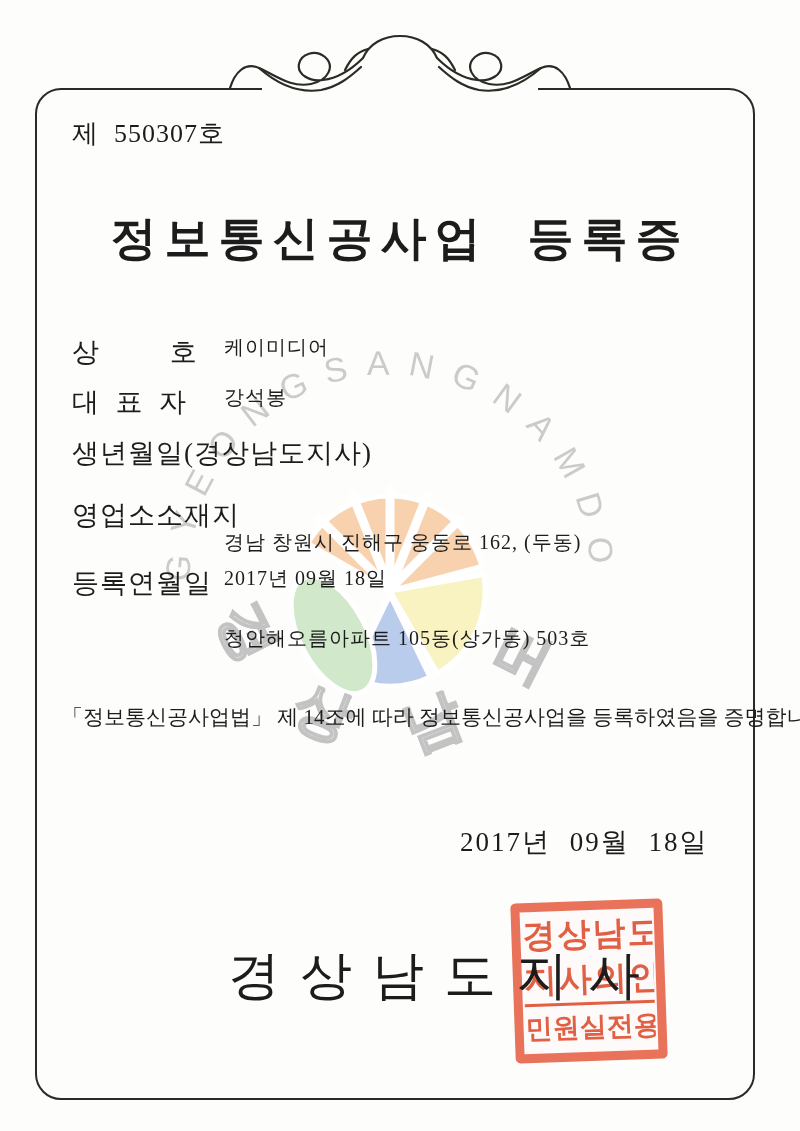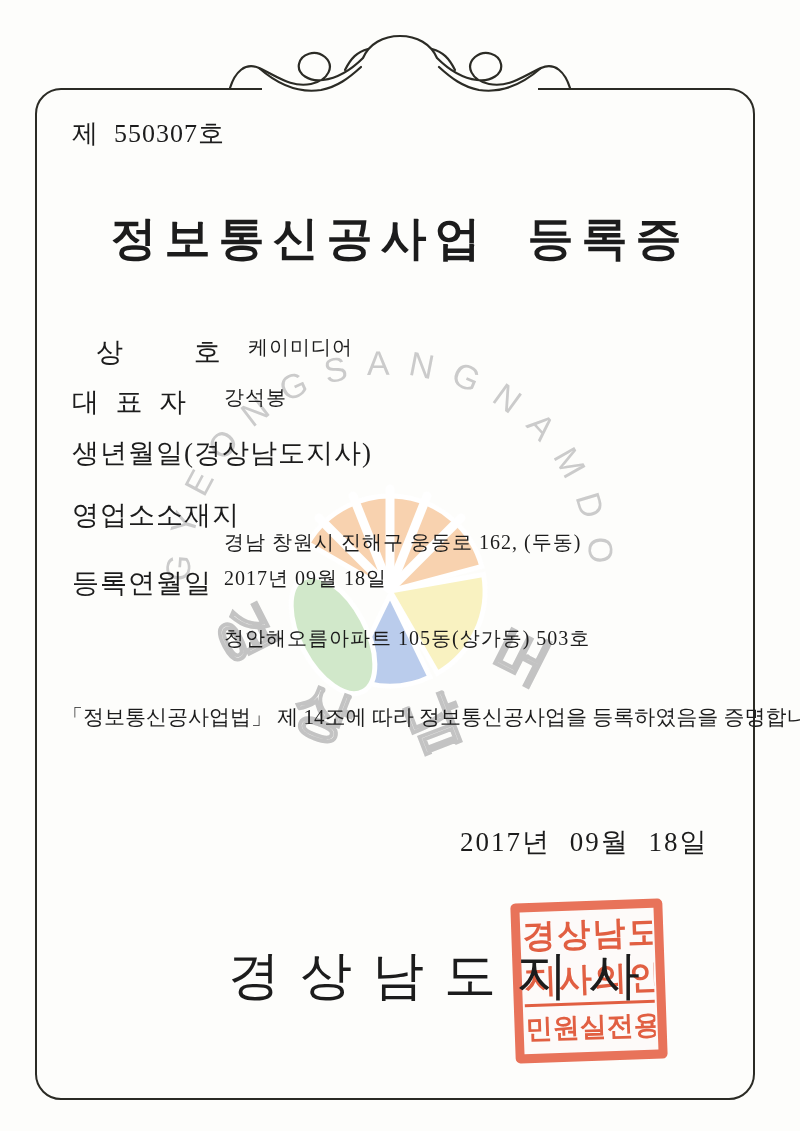--- a/index.html
+++ b/index.html
@@ -72,21 +72,21 @@
     z-index: 4;
   }
   .field-value {
     position: absolute;
     left: 224px;
     font-size: 20px;
     letter-spacing: 1px;
     white-space: pre;
     z-index: 4;
   }
-  .row1 { top: 334px; margin-left: 24px; }
+  .row1 { top: 334px; }
   .row2 { top: 384px; }
   .row3 { top: 435px; }
   .row4-label { top: 497px; }
   .row4-value { top: 462px; line-height: 32px; }
   .row5 { top: 565px; }
   .statement {
     position: absolute;
     left: 62px; top: 703px;
     width: 700px;
     font-size: 21px;

